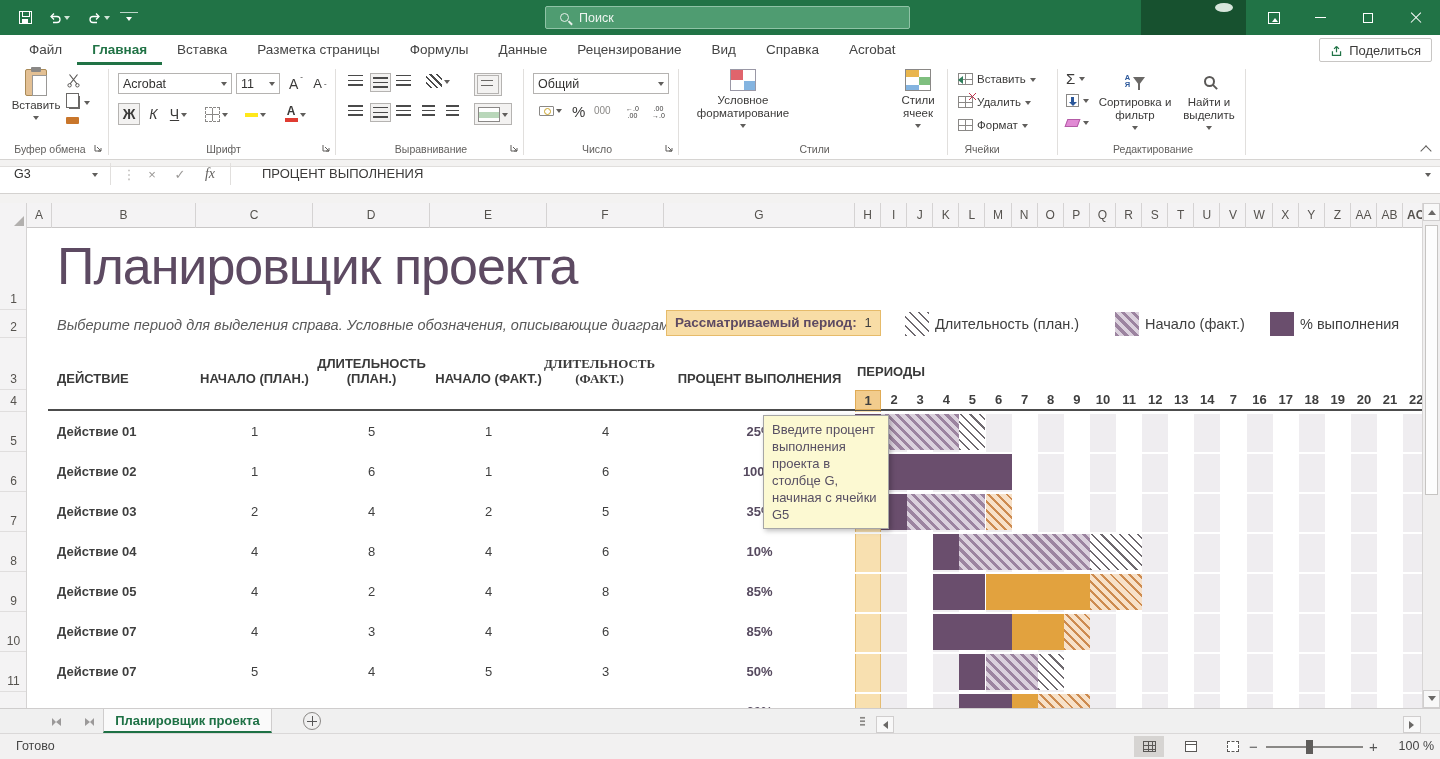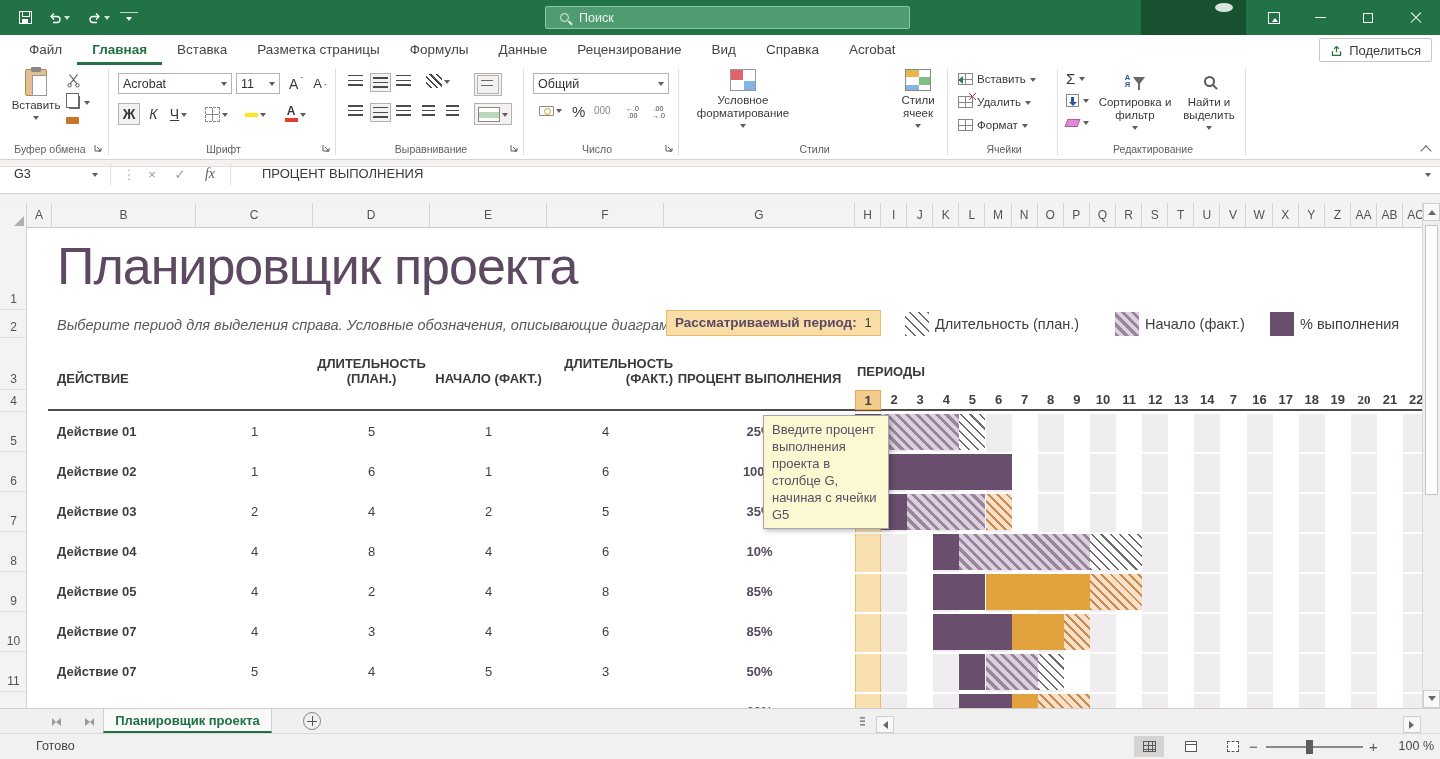--- a/index.html
+++ b/index.html
@@ -173,21 +173,21 @@
             font-size:13px;font-weight:bold;color:#1e7145;}
   .addsheet{position:absolute;left:303px;top:3px;width:18px;height:18px;border:1px solid #8a8886;border-radius:50%;}
   .addsheet::before{content:"";position:absolute;left:3px;top:7.5px;width:10px;height:1.5px;background:#555;}
   .addsheet::after{content:"";position:absolute;left:7.5px;top:3px;width:1.5px;height:10px;background:#555;}
   .grip{position:absolute;left:860px;top:7px;width:5px;height:11px;
         background:radial-gradient(circle,#8a8886 1px,transparent 1.2px) 0 0/2.5px 3.5px;}
   .hscroll-track{position:absolute;left:876px;top:3px;width:545px;height:19px;background:#f0f0f0;}
 
   
   .statusbar{position:absolute;left:0;top:733px;width:1440px;height:26px;background:#f2f1f1;border-top:1px solid #dad8d8;font-size:12.5px;color:#454545;}
-  .ready{position:absolute;left:16px;top:0;line-height:25px;margin-left:20px;}
+  .ready{position:absolute;left:16px;top:0;line-height:25px;}
   .viewbtn{position:absolute;top:2px;width:30px;height:21px;display:flex;align-items:center;justify-content:center;}
   .viewbtn.active{background:#d6d4d2;}
   .ic-sheetview{width:13px;height:11px;border:1px solid #5a5856;background:
      linear-gradient(#5a5856,#5a5856) 4px 0/1px 100% no-repeat,
      linear-gradient(#5a5856,#5a5856) 8px 0/1px 100% no-repeat,
      linear-gradient(#5a5856,#5a5856) 0 3px/100% 1px no-repeat,
      linear-gradient(#5a5856,#5a5856) 0 7px/100% 1px no-repeat;}
   .ic-pagelayout{width:12px;height:11px;border:1px solid #5a5856;background:linear-gradient(#5a5856,#5a5856) 0 2px/100% 1px no-repeat,#fff;}
   .ic-pagebreak{width:12px;height:11px;border:1px dashed #5a5856;background:#fff;}
   .zminus{position:absolute;left:1249px;top:0;line-height:25px;font-size:15px;color:#555;}
@@ -429,21 +429,21 @@
     <div class="smallrow" style="left:958px;top:31px">
         <span class="ic-cellgrid del"></span>
         <span>Удалить</span>
         <span class="cv gray"></span>
       </div>
     <div class="smallrow" style="left:958px;top:54px">
         <span class="ic-cellgrid"></span>
         <span>Формат</span>
         <span class="cv gray"></span>
       </div>
-    <div class="glabel" style="left:951px;width:106px">Ячейки</div>
+    <div class="glabel" style="left:929px;width:106px">Ячейки</div>
     <div class="rsep" style="left:1057px"></div>
 
     <div class="smallrow" style="left:1066px;top:6px">
         <span class="sum">Σ</span>
         <span class="cv gray"></span>
       </div>
     <div class="smallrow" style="left:1066px;top:29px">
         <span class="ic-filld"></span>
         <span class="cv gray"></span>
       </div>
@@ -516,21 +516,21 @@
       <div class="colh" style="left: 1115.1px; width: 26.1px;">S</div>
       <div class="colh" style="left: 1141.2px; width: 26.1px;">T</div>
       <div class="colh" style="left: 1167.3px; width: 26.1px;">U</div>
       <div class="colh" style="left: 1193.4px; width: 26.1px;">V</div>
       <div class="colh" style="left: 1219.5px; width: 26.1px;">W</div>
       <div class="colh" style="left: 1245.6px; width: 26.1px;">X</div>
       <div class="colh" style="left: 1271.7px; width: 26.1px;">Y</div>
       <div class="colh" style="left: 1297.8px; width: 26.1px;">Z</div>
       <div class="colh" style="left: 1323.9px; width: 26.1px;">AA</div>
       <div class="colh" style="left: 1350px; width: 26.1px;">AB</div>
-      <div class="colh" style="left: 1376.1px; width: 26.1px;">AC</div>
+      <div class="colh" style="left: 1376.1px; width: 26.1px; font-weight: bold;">AC</div>
     </div>
   <div id="rowheads">
       <div class="rowh" style="top: 0px; height: 82px;">1</div>
       <div class="rowh" style="top: 82px; height: 28px;">2</div>
       <div class="rowh" style="top: 110px; height: 52px;">3</div>
       <div class="rowh" style="top: 162px; height: 22px;">4</div>
       <div class="rowh" style="top: 184px; height: 40px;">5</div>
       <div class="rowh" style="top: 224px; height: 40px;">6</div>
       <div class="rowh" style="top: 264px; height: 40px;">7</div>
       <div class="rowh" style="top: 304px; height: 40px;">8</div>
@@ -571,37 +571,38 @@
       <div class="pnum" style="left: 1141.2px; width: 26.1px;">13</div>
       <div class="pnum" style="left: 1167.3px; width: 26.1px;">14</div>
       <div class="stripe" style="left: 1167.3px; width: 26.1px;"></div>
       <div class="pnum" style="left: 1193.4px; width: 26.1px;">7</div>
       <div class="pnum" style="left: 1219.5px; width: 26.1px;">16</div>
       <div class="stripe" style="left: 1219.5px; width: 26.1px;"></div>
       <div class="pnum" style="left: 1245.6px; width: 26.1px;">17</div>
       <div class="pnum" style="left: 1271.7px; width: 26.1px;">18</div>
       <div class="stripe" style="left: 1271.7px; width: 26.1px;"></div>
       <div class="pnum" style="left: 1297.8px; width: 26.1px;">19</div>
-      <div class="pnum" style="left: 1323.9px; width: 26.1px; font-family: Liberation Serif, serif;">20</div>
+      <div class="pnum" style="left: 1323.9px; width: 26.1px;">20</div>
       <div class="stripe" style="left: 1323.9px; width: 26.1px;"></div>
       <div class="pnum" style="left: 1350px; width: 26.1px;">21</div>
       <div class="pnum" style="left: 1376.1px; width: 26.1px;">22</div>
       <div class="stripe" style="left: 1376.1px; width: 26.1px;"></div>
       <div class="rowsep" style="top: 184px;"></div>
       <div class="rowsep" style="top: 224px;"></div>
       <div class="rowsep" style="top: 264px;"></div>
       <div class="rowsep" style="top: 304px;"></div>
       <div class="rowsep" style="top: 344px;"></div>
       <div class="rowsep" style="top: 384px;"></div>
       <div class="rowsep" style="top: 424px;"></div>
       <div class="rowsep" style="top: 464px;"></div>
       <div class="thead" style="left: 30px; width: 170px; text-align: left;">ДЕЙСТВИЕ</div>
+      <div class="thead" style="left: 172.5px; width: 110px; text-align: center;">НАЧАЛО (ПЛАН.)</div>
       <div class="thead" style="left: 286px; width: 117px; text-align: center;">ДЛИТЕЛЬНОСТЬ (ПЛАН.)</div>
       <div class="thead" style="left: 403px; width: 117px; text-align: center;">НАЧАЛО (ФАКТ.)</div>
-      <div class="thead" style="left: 529px; width: 117px; text-align: right;">ДЛИТЕЛЬНОСТЬ (ФАКТ.)</div>
+      <div class="thead" style="left: 514px; width: 117px; text-align: center; font-family: Liberation Serif, serif;">ДЛИТЕЛЬНОСТЬ (ФАКТ.)</div>
       <div class="thead" style="left: 637px; width: 191px; text-align: center;">ПРОЦЕНТ ВЫПОЛНЕНИЯ</div>
       <div class="lsw h-plan" style="left: 878px;"></div>
       <div class="llabel" style="left: 908px;">Длительность (план.)</div>
       <div class="lsw h-actual" style="left: 1088px;"></div>
       <div class="llabel" style="left: 1118px;">Начало (факт.)</div>
       <div class="lsw s-done" style="left: 1243px;"></div>
       <div class="llabel" style="left: 1273px;">% выполнения</div>
       <div class="cell name" style="left: 30px; top: 184px; width: 170px;">Действие 01</div>
       <div class="cell num" style="left: 197.5px; top: 184px; width: 60px;">1</div>
       <div class="cell num" style="left: 314.5px; top: 184px; width: 60px;">5</div>

